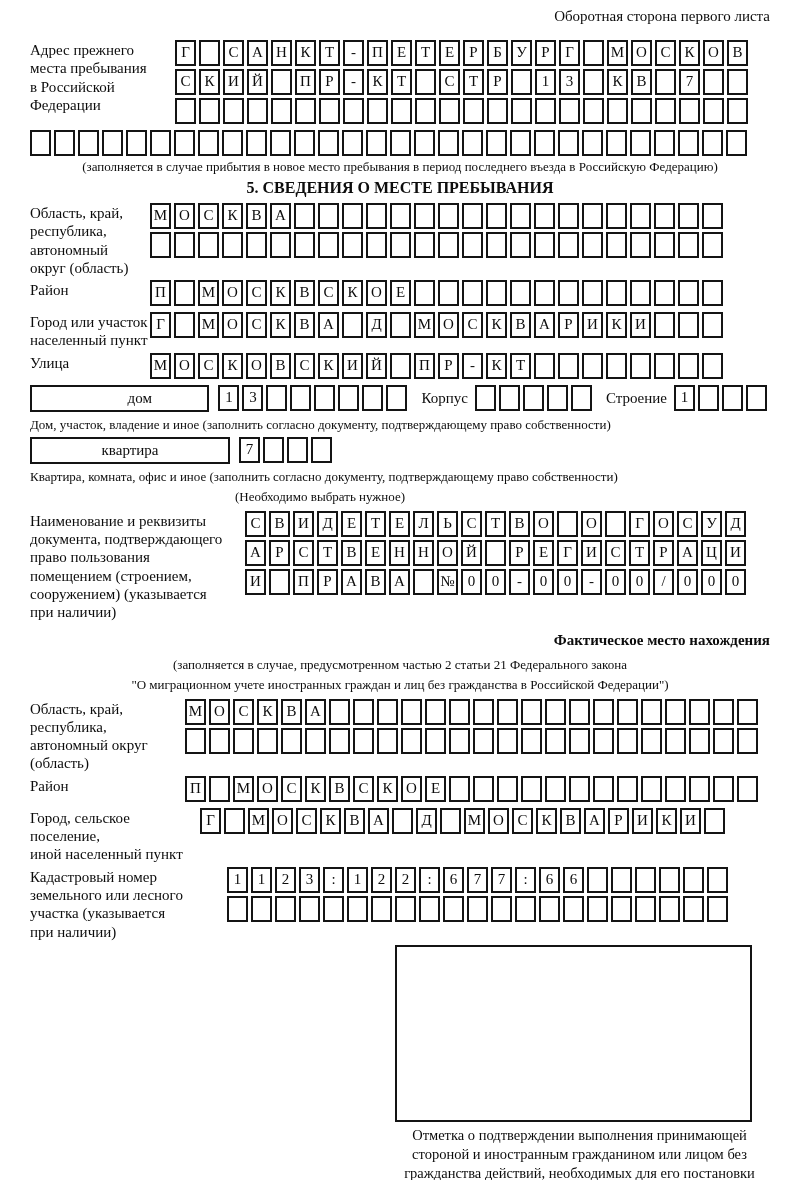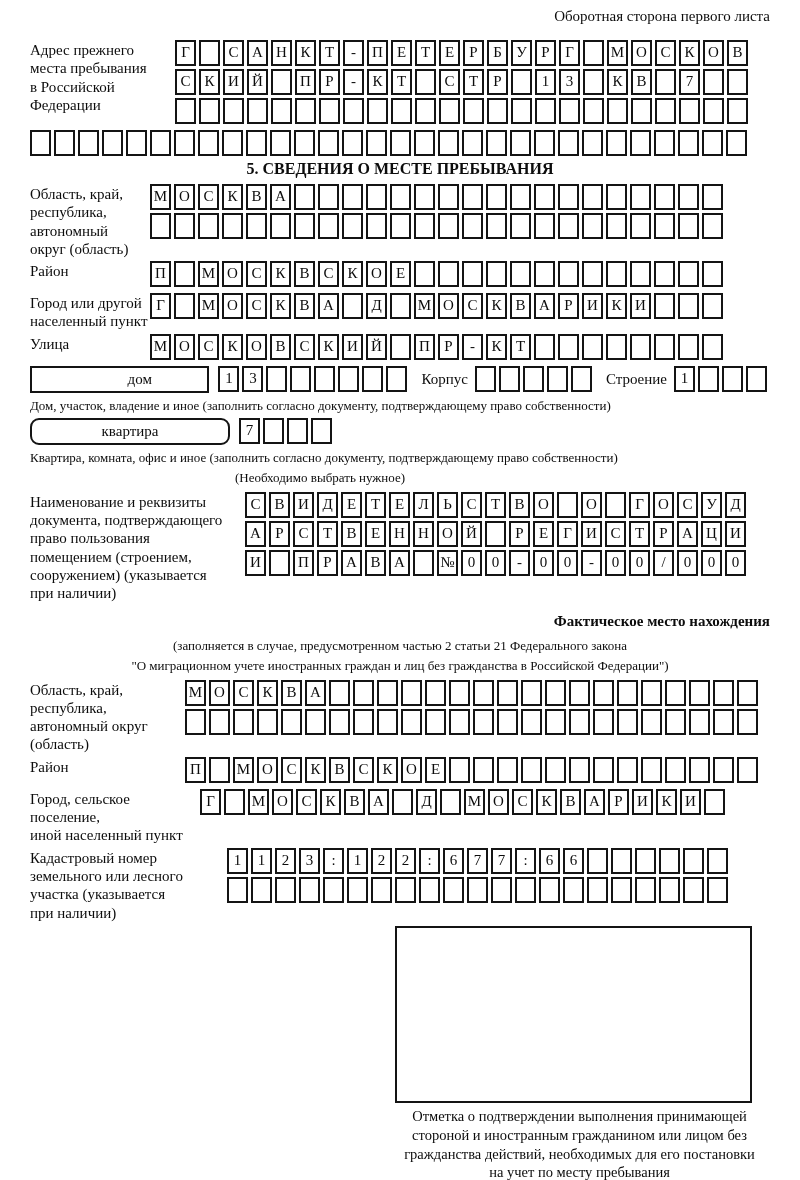--- a/index.html
+++ b/index.html
@@ -18,21 +18,21 @@
   .flabel4{flex:0 0 170px;}
   .flabel5{flex:0 0 197px;}
   .flabel6{flex:0 0 215px;}
   .caption{font-size:13px;margin:1px 0 4px 0;}
   .center{text-align:center;}
   .sec-title{text-align:center;font-weight:bold;font-size:16px;margin:4px 0 6px 0;}
   .sub-title{text-align:right;font-weight:bold;font-size:15px;margin:10px 0 8px 0;}
   .wbox{box-sizing:border-box;height:27px;border:2px solid #141414;text-align:center;
         line-height:23px;margin-right:9px;}
   .w190{width:190px;padding-left:40px;}
-  .w200{width:200px;border-radius:9px;}
+  .w200{width:200px;}
   .inl{line-height:27px;margin:0 7px 0 11px;white-space:nowrap;}
   .nowrap{white-space:nowrap;flex-wrap:nowrap;}
   .cbrow{align-items:center;height:28px;margin-bottom:0;}
   .cbox{display:inline-block;width:22px;height:24px;box-sizing:border-box;border:2px solid #141414;
         text-align:center;line-height:20px;font-size:15px;margin:0 14px 0 14px;}
   .cbnote{font-size:13px;margin:0 0 6px 205px;}
   .stamp-box{box-sizing:border-box;margin-left:365px;width:357px;height:177px;border:2px solid #141414;margin-top:4px;}
   .stamp-caption{margin-left:352px;width:395px;text-align:center;font-size:14.5px;
                  line-height:1.3;white-space:pre-line;margin-top:4px;}
   .mt6{margin-top:6px;}
@@ -49,41 +49,42 @@
 места пребывания
 в Российской
 Федерации</div>
     <div>
       <div class="cellrow"><span class="cell">Г</span><span class="cell"></span><span class="cell">С</span><span class="cell">А</span><span class="cell">Н</span><span class="cell">К</span><span class="cell">Т</span><span class="cell">-</span><span class="cell">П</span><span class="cell">Е</span><span class="cell">Т</span><span class="cell">Е</span><span class="cell">Р</span><span class="cell">Б</span><span class="cell">У</span><span class="cell">Р</span><span class="cell">Г</span><span class="cell"></span><span class="cell">М</span><span class="cell">О</span><span class="cell">С</span><span class="cell">К</span><span class="cell">О</span><span class="cell">В</span></div>
       <div class="cellrow"><span class="cell">С</span><span class="cell">К</span><span class="cell">И</span><span class="cell">Й</span><span class="cell"></span><span class="cell">П</span><span class="cell">Р</span><span class="cell">-</span><span class="cell">К</span><span class="cell">Т</span><span class="cell"></span><span class="cell">С</span><span class="cell">Т</span><span class="cell">Р</span><span class="cell"></span><span class="cell">1</span><span class="cell">3</span><span class="cell"></span><span class="cell">К</span><span class="cell">В</span><span class="cell"></span><span class="cell">7</span><span class="cell"></span><span class="cell"></span></div>
       <div class="cellrow"><span class="cell"></span><span class="cell"></span><span class="cell"></span><span class="cell"></span><span class="cell"></span><span class="cell"></span><span class="cell"></span><span class="cell"></span><span class="cell"></span><span class="cell"></span><span class="cell"></span><span class="cell"></span><span class="cell"></span><span class="cell"></span><span class="cell"></span><span class="cell"></span><span class="cell"></span><span class="cell"></span><span class="cell"></span><span class="cell"></span><span class="cell"></span><span class="cell"></span><span class="cell"></span><span class="cell"></span></div>
     </div>
   </div>
   <div class="cellrow"><span class="cell"></span><span class="cell"></span><span class="cell"></span><span class="cell"></span><span class="cell"></span><span class="cell"></span><span class="cell"></span><span class="cell"></span><span class="cell"></span><span class="cell"></span><span class="cell"></span><span class="cell"></span><span class="cell"></span><span class="cell"></span><span class="cell"></span><span class="cell"></span><span class="cell"></span><span class="cell"></span><span class="cell"></span><span class="cell"></span><span class="cell"></span><span class="cell"></span><span class="cell"></span><span class="cell"></span><span class="cell"></span><span class="cell"></span><span class="cell"></span><span class="cell"></span><span class="cell"></span><span class="cell"></span></div>
+  <div class="caption center">(заполняется в случае прибытия в новое место пребывания в период последнего въезда в Российскую Федерацию)</div>
 
   <div class="sec-title">5. СВЕДЕНИЯ О МЕСТЕ ПРЕБЫВАНИЯ</div>
 
   <div class="frow">
     <div class="flabel flabel2">Область, край,
 республика,
 автономный
 округ (область)</div>
     <div>
       <div class="cellrow"><span class="cell">М</span><span class="cell">О</span><span class="cell">С</span><span class="cell">К</span><span class="cell">В</span><span class="cell">А</span><span class="cell"></span><span class="cell"></span><span class="cell"></span><span class="cell"></span><span class="cell"></span><span class="cell"></span><span class="cell"></span><span class="cell"></span><span class="cell"></span><span class="cell"></span><span class="cell"></span><span class="cell"></span><span class="cell"></span><span class="cell"></span><span class="cell"></span><span class="cell"></span><span class="cell"></span><span class="cell"></span></div>
       <div class="cellrow"><span class="cell"></span><span class="cell"></span><span class="cell"></span><span class="cell"></span><span class="cell"></span><span class="cell"></span><span class="cell"></span><span class="cell"></span><span class="cell"></span><span class="cell"></span><span class="cell"></span><span class="cell"></span><span class="cell"></span><span class="cell"></span><span class="cell"></span><span class="cell"></span><span class="cell"></span><span class="cell"></span><span class="cell"></span><span class="cell"></span><span class="cell"></span><span class="cell"></span><span class="cell"></span><span class="cell"></span></div>
     </div>
   </div>
 
   <div class="frow">
     <div class="flabel flabel2">Район</div>
     <div class="cellrow"><span class="cell">П</span><span class="cell"></span><span class="cell">М</span><span class="cell">О</span><span class="cell">С</span><span class="cell">К</span><span class="cell">В</span><span class="cell">С</span><span class="cell">К</span><span class="cell">О</span><span class="cell">Е</span><span class="cell"></span><span class="cell"></span><span class="cell"></span><span class="cell"></span><span class="cell"></span><span class="cell"></span><span class="cell"></span><span class="cell"></span><span class="cell"></span><span class="cell"></span><span class="cell"></span><span class="cell"></span><span class="cell"></span></div>
   </div>
 
   <div class="frow">
-    <div class="flabel flabel2">Город или другой
+    <div class="flabel flabel2">Город или участок
 населенный пункт</div>
     <div class="cellrow"><span class="cell">Г</span><span class="cell"></span><span class="cell">М</span><span class="cell">О</span><span class="cell">С</span><span class="cell">К</span><span class="cell">В</span><span class="cell">А</span><span class="cell"></span><span class="cell">Д</span><span class="cell"></span><span class="cell">М</span><span class="cell">О</span><span class="cell">С</span><span class="cell">К</span><span class="cell">В</span><span class="cell">А</span><span class="cell">Р</span><span class="cell">И</span><span class="cell">К</span><span class="cell">И</span><span class="cell"></span><span class="cell"></span><span class="cell"></span></div>
   </div>
 
   <div class="frow">
     <div class="flabel flabel2">Улица</div>
     <div class="cellrow"><span class="cell">М</span><span class="cell">О</span><span class="cell">С</span><span class="cell">К</span><span class="cell">О</span><span class="cell">В</span><span class="cell">С</span><span class="cell">К</span><span class="cell">И</span><span class="cell">Й</span><span class="cell"></span><span class="cell">П</span><span class="cell">Р</span><span class="cell">-</span><span class="cell">К</span><span class="cell">Т</span><span class="cell"></span><span class="cell"></span><span class="cell"></span><span class="cell"></span><span class="cell"></span><span class="cell"></span><span class="cell"></span><span class="cell"></span></div>
   </div>
 
   <div class="frow nowrap">

